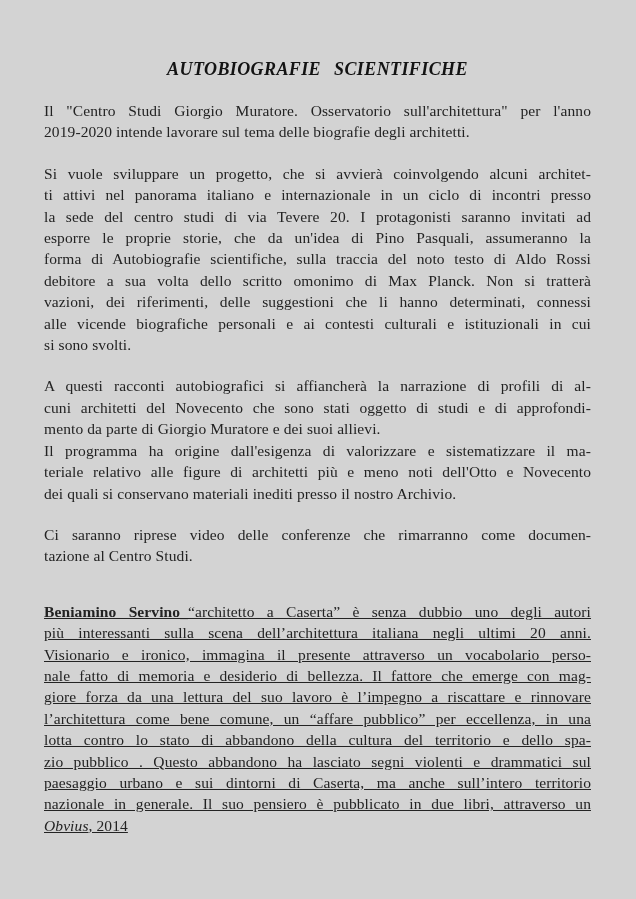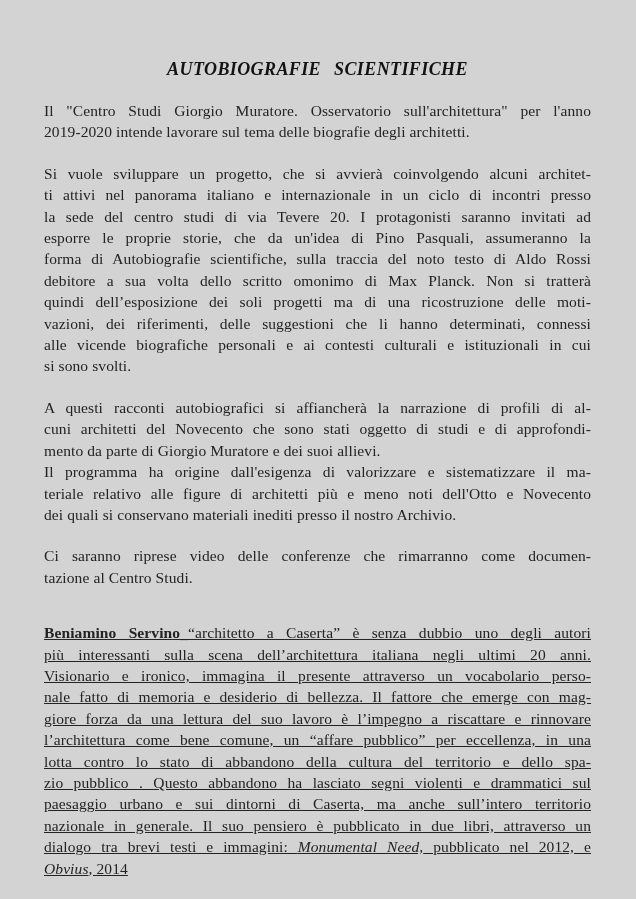--- a/index.html
+++ b/index.html
@@ -60,21 +60,20 @@
       <div class="line"><span>Il "Centro Studi Giorgio Muratore. Osservatorio sull'architettura" per l'anno</span></div>
       <div class="line no-just"><span>2019-2020 intende lavorare sul tema delle biografie degli architetti.</span></div>
     </section>
   <section class="para">
       <div class="line"><span>Si vuole sviluppare un progetto, che si avvierà coinvolgendo alcuni architet-</span></div>
       <div class="line"><span>ti attivi nel panorama italiano e internazionale in un ciclo di incontri presso</span></div>
       <div class="line"><span>la sede del centro studi di via Tevere 20. I protagonisti saranno invitati ad</span></div>
       <div class="line"><span>esporre le proprie storie, che da un'idea di Pino Pasquali, assumeranno la</span></div>
       <div class="line"><span>forma di Autobiografie scientifiche, sulla traccia del noto testo di Aldo Rossi</span></div>
       <div class="line"><span>debitore a sua volta dello scritto omonimo di Max Planck. Non si tratterà</span></div>
-      <div class="line"><span>quindi dell’esposizione dei soli progetti ma di una ricostruzione delle moti-</span></div>
       <div class="line"><span>vazioni, dei riferimenti, delle suggestioni che li hanno determinati, connessi</span></div>
       <div class="line"><span>alle vicende biografiche personali e ai contesti culturali e istituzionali in cui</span></div>
       <div class="line no-just"><span>si sono svolti.</span></div>
     </section>
   <section class="para">
       <div class="line"><span>A questi racconti autobiografici si affiancherà la narrazione di profili di al-</span></div>
       <div class="line"><span>cuni architetti del Novecento che sono stati oggetto di studi e di approfondi-</span></div>
       <div class="line no-just"><span>mento da parte di Giorgio Muratore e dei suoi allievi.</span></div>
       <div class="line"><span>Il programma ha origine dall'esigenza di valorizzare e sistematizzare il ma-</span></div>
       <div class="line"><span>teriale relativo alle figure di architetti più e meno noti dell'Otto e Novecento</span></div>
@@ -88,16 +87,15 @@
       <div class="line"><span class="seg-bold">Beniamino Servino_</span><span>“architetto a Caserta” è senza dubbio uno degli autori</span></div>
       <div class="line"><span>più interessanti sulla scena dell’architettura italiana negli ultimi 20 anni.</span></div>
       <div class="line"><span>Visionario e ironico, immagina il presente attraverso un vocabolario perso-</span></div>
       <div class="line"><span>nale fatto di memoria e desiderio di bellezza. Il fattore che emerge con mag-</span></div>
       <div class="line"><span>giore forza da una lettura del suo lavoro è l’impegno a riscattare e rinnovare</span></div>
       <div class="line"><span>l’architettura come bene comune, un “affare pubblico” per eccellenza, in una</span></div>
       <div class="line"><span>lotta contro lo stato di abbandono della cultura del territorio e dello spa-</span></div>
       <div class="line"><span>zio pubblico . Questo abbandono ha lasciato segni violenti e drammatici sul</span></div>
       <div class="line"><span>paesaggio urbano e sui dintorni di Caserta, ma anche sull’intero territorio</span></div>
       <div class="line"><span>nazionale in generale. Il suo pensiero è pubblicato in due libri, attraverso un</span></div>
-      <div class="line"><span>dialogo tra brevi testi e immagini: </span><span class="seg-italic">Monumental Need,</span><span> pubblicato nel 2012, e</span></div>
       <div class="line no-just"><span class="seg-italic">Obvius</span><span>, 2014</span></div>
     </section>
 </main>
 
 </body></html>

